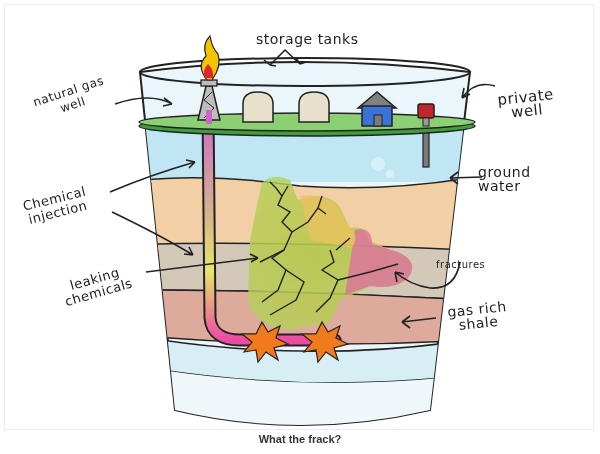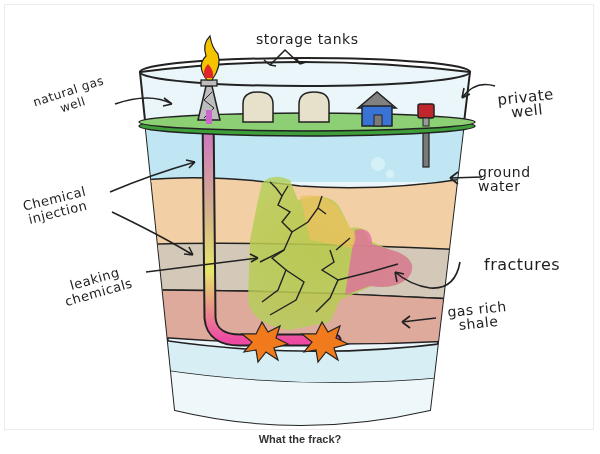--- a/index.html
+++ b/index.html
@@ -117,17 +117,17 @@
 <div class="label" style="left:34px; top:84px; transform:rotate(-18deg); font-size:12px; text-align:center;">natural gas
 well</div>
 <div class="label" style="left:498px; top:90px; font-size:15px; text-align:center; transform:rotate(-6deg);">private
 well</div>
 <div class="label" style="left:478px; top:165px; font-size:14px; text-align:left;">ground
 water</div>
 <div class="label" style="left:24px; top:192px; font-size:13px; text-align:center; transform:rotate(-14deg);">Chemical
 injection</div>
 <div class="label" style="left:62px; top:272px; font-size:13px; text-align:center; transform:rotate(-16deg);">leaking
 chemicals</div>
-<div class="label" style="left:484px; top:258px; font-size:16px;">fractures</div>
+<div class="label" style="left:436px; top:258px; font-size:10px;">fractures</div>
 <div class="label" style="left:448px; top:302px; font-size:14px; text-align:center; transform:rotate(-6deg);">gas rich
 shale</div>
 
 <div class="caption">What the frack?</div>
 
 </body></html>

